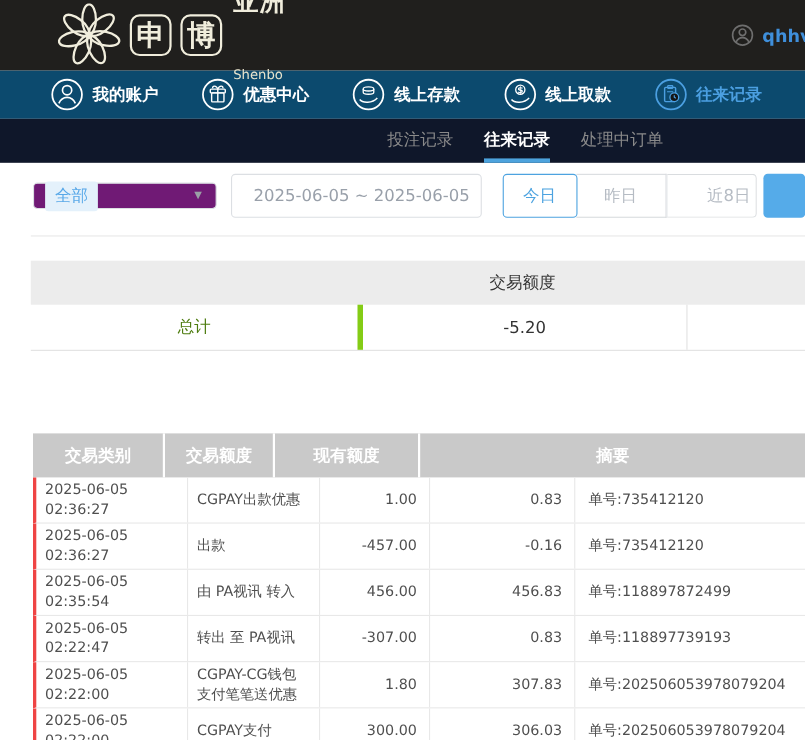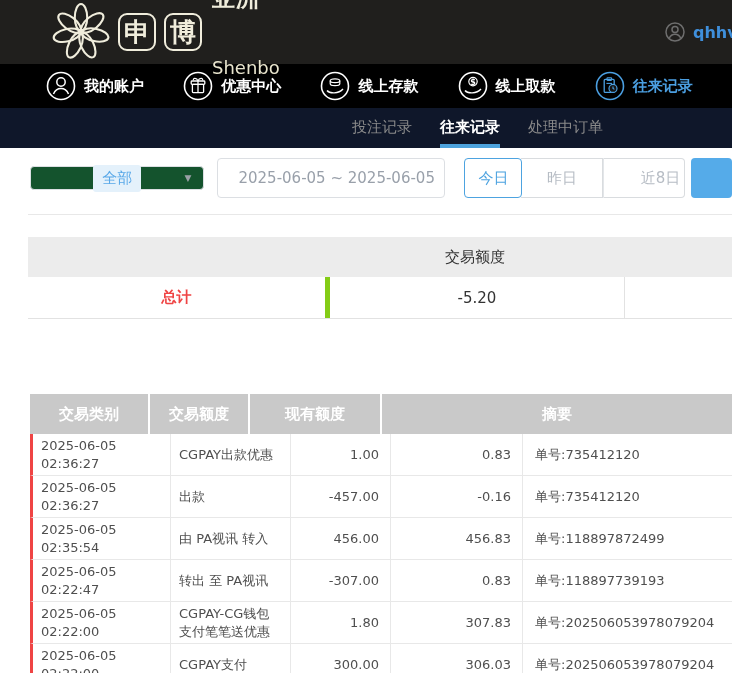--- a/index.html
+++ b/index.html
@@ -7,65 +7,65 @@
     font-family:"DejaVu Sans","Liberation Sans",sans-serif; }
 
   
   .topbar { height:64px; background:#201f1d; position:relative; display:flex; align-items:center; }
   .logo-group { display:flex; align-items:center; margin-left:52px; gap:8px; }
   .logo-flower { width:58px; height:58px; }
   .logo-box { border:2px solid #f0eddc; border-radius:9px; color:#f0eddc; font-size:26px;
     font-weight:bold; width:38px; height:38px; display:flex; align-items:center; justify-content:center; }
   .logo-right { display:flex; flex-direction:column; line-height:1.05; color:#f0eddc; margin-left:2px; }
   .logo-region { font-size:23px; font-weight:bold; letter-spacing:1px; }
-  .logo-sub { font-size:18px; color:#e8e4cd;margin-top:48px; }
+  .logo-sub { font-size:12px; color:#e8e4cd;margin-top:48px; }
   .user-area { position:absolute; left:664px; top:0; height:64px; display:flex; align-items:center; gap:7px; }
   .user-name { color:#3f8fdb; font-size:16px; font-weight:bold; white-space:nowrap; }
 
   
-  .mainnav { height:44px; background:#000000; display:flex; align-items:center;
+  .mainnav { height:44px; background:#0c4a6e; display:flex; align-items:center;
     padding-left:46px; gap:0; }
   .nav-item { display:flex; align-items:center; gap:8px; color:#fff; font-size:15px; font-weight:bold;
     cursor:pointer; width:143px; white-space:nowrap; }
   .nav-item .circ { width:30px; height:30px; flex:0 0 30px; }
   .nav-item.active { color:#4b9fe1; }
 
   
   .subnav { height:40px; background:#0f172a; display:flex; padding-left:352px; gap:28px; }
   .tab { height:40px; line-height:38px; font-size:15px; color:#8a8a8a; cursor:pointer;
     border-bottom:4px solid transparent; white-space:nowrap; }
   .tab.active { color:#fff; font-weight:bold; border-bottom-color:#4da3dd; }
 
   
   .filters { margin:10px 0 0 30px; display:flex; align-items:center; }
   .dropdown { width:195px; height:24px; border:1px solid #dcdfe3; border-radius:4px;
-    display:flex; align-items:center; padding:0 10px; background:#14532d; cursor:pointer; position:relative;justify-content:center; }
+    display:flex; align-items:center; padding:0 10px; background:#701a75; cursor:pointer; position:relative; }
   .pill { background:#e4f1fb; color:#58a8e8; font-size:15px; padding:4px 9px; border-radius:3px; }
   .dd-arrow { position:absolute; right:12px; color:#9aa0a6; font-size:9px; }
   .date-input { width:228px; height:40px; border:1px solid #dcdfe3; border-radius:4px; margin-left:13px;
     display:flex; align-items:center; gap:8px; padding:0 12px; cursor:pointer; }
   .date-text { color:#99a0aa; font-size:15px; white-space:nowrap; }
   .quick-group { display:flex; margin-left:19px; }
   .qbtn { height:40px; font-size:15px; display:flex; align-items:center; justify-content:center;
     cursor:pointer; background:#fff; }
-  .qbtn.today { width:58px; border:1px solid #4da3e0; color:#4da3e0; border-radius:4px; position:relative; z-index:2; }
+  .qbtn.today { width:68px; border:1px solid #4da3e0; color:#4da3e0; border-radius:4px; position:relative; z-index:2; }
   .qbtn.mid { width:82px; border:1px solid #d9dcdf; border-left:none; color:#b6bcc4; margin-left:-1px; }
   .qbtn.last { width:82px; border:1px solid #d9dcdf; border-left:1px solid #e3e6e9; color:#b6bcc4; border-radius:0 4px 4px 0;padding-left:32px; }
   .search-btn { width:46px; height:40px; margin-left:6px; background:#55abe9; border:none;
     border-radius:4px; cursor:pointer; }
 
   .hr-sep { margin:16px 0 0 28px; width:704px; height:1px; background:#e8e8e8; }
 
   
   .summary { margin:22px 0 0 28px; width:704px; }
   .sum-header { height:40px; background:#ececec; display:flex; align-items:center; }
   .sum-header .sh-c1 { width:297px; }
   .sum-header .sh-c2 { width:300px; text-align:center; color:#333; font-size:15px; }
   .sum-row { height:42px; display:flex; align-items:center; border-bottom:1px solid #e2e2e2; }
-  .sum-row .sr-c1 { width:297px; text-align:center; color:#ef4444; font-size:15px;font-weight:bold; }
+  .sum-row .sr-c1 { width:297px; text-align:center; color:#4d7c0f; font-size:15px; }
   .sum-row .sr-c2 { width:300px; text-align:center; color:#333; font-size:15px;
     border-left:5px solid #84cc16; border-right:1px solid #e2e2e2; align-self:stretch;
     display:flex; align-items:center; justify-content:center; }
   .sum-row .sr-c3 { flex:1; }
 
   
   .dtable { margin:75px 0 0 30px; width:702px; font-size:13px; color:#4f4f4f; }
   .thead { display:flex; background:#c9c9c9; height:40px; }
   .thead .th { color:#fff; font-weight:bold; font-size:15px; display:flex; align-items:center;
     justify-content:center; border-right:2px solid #fff; }

